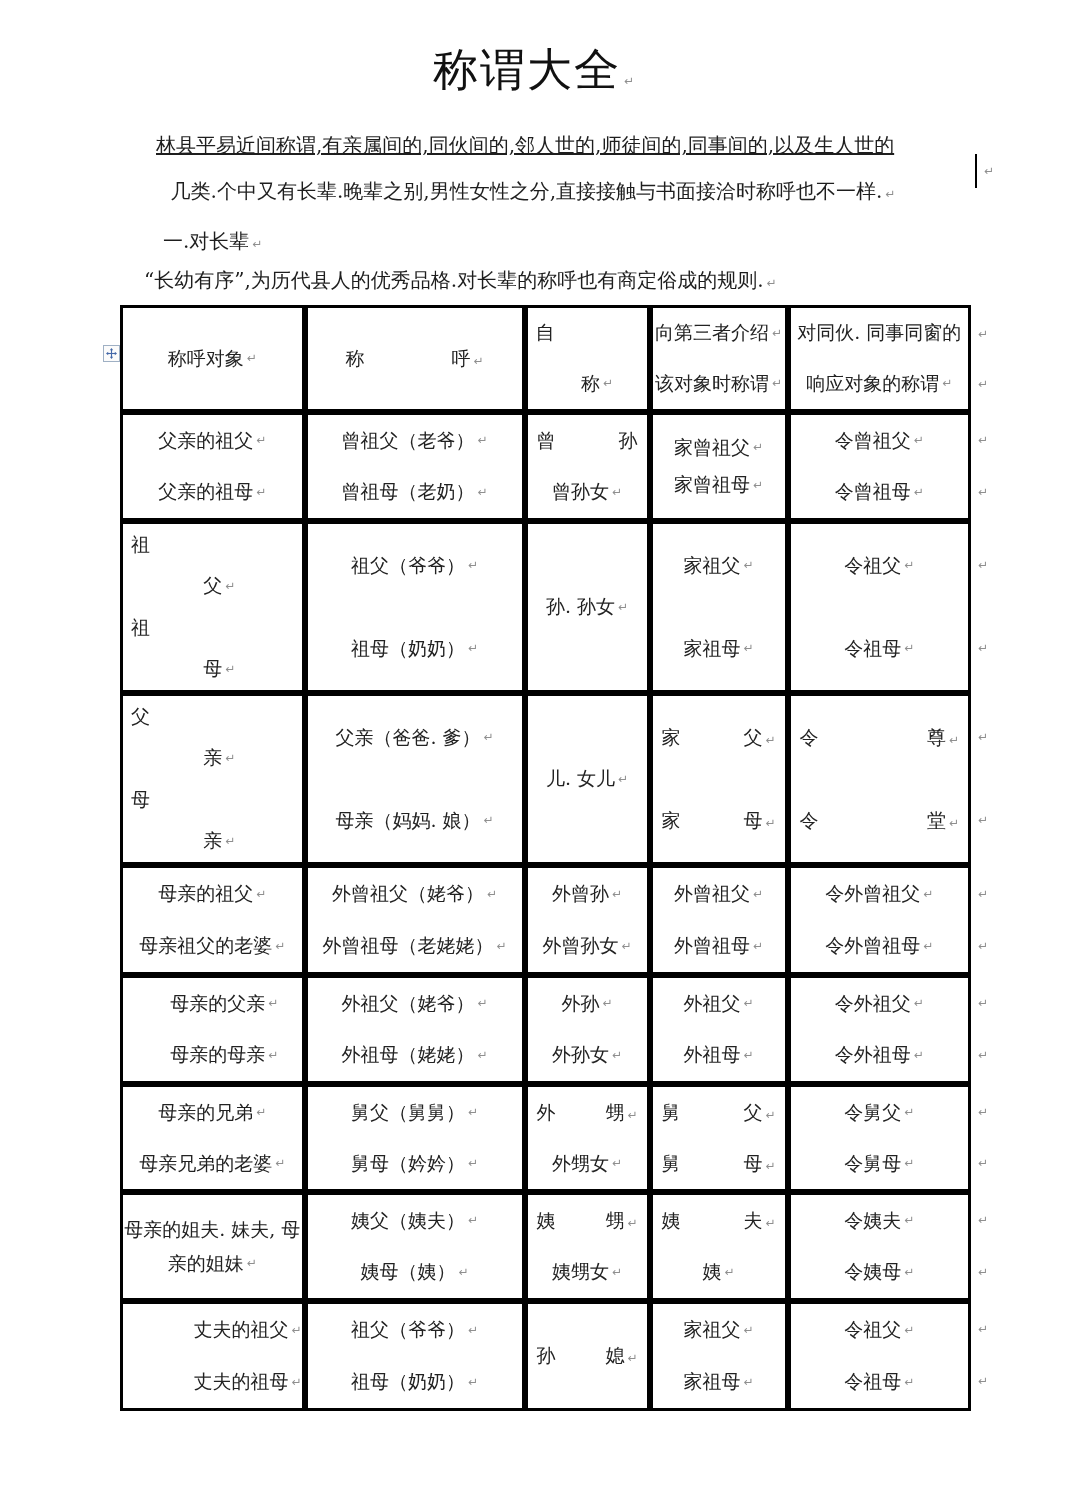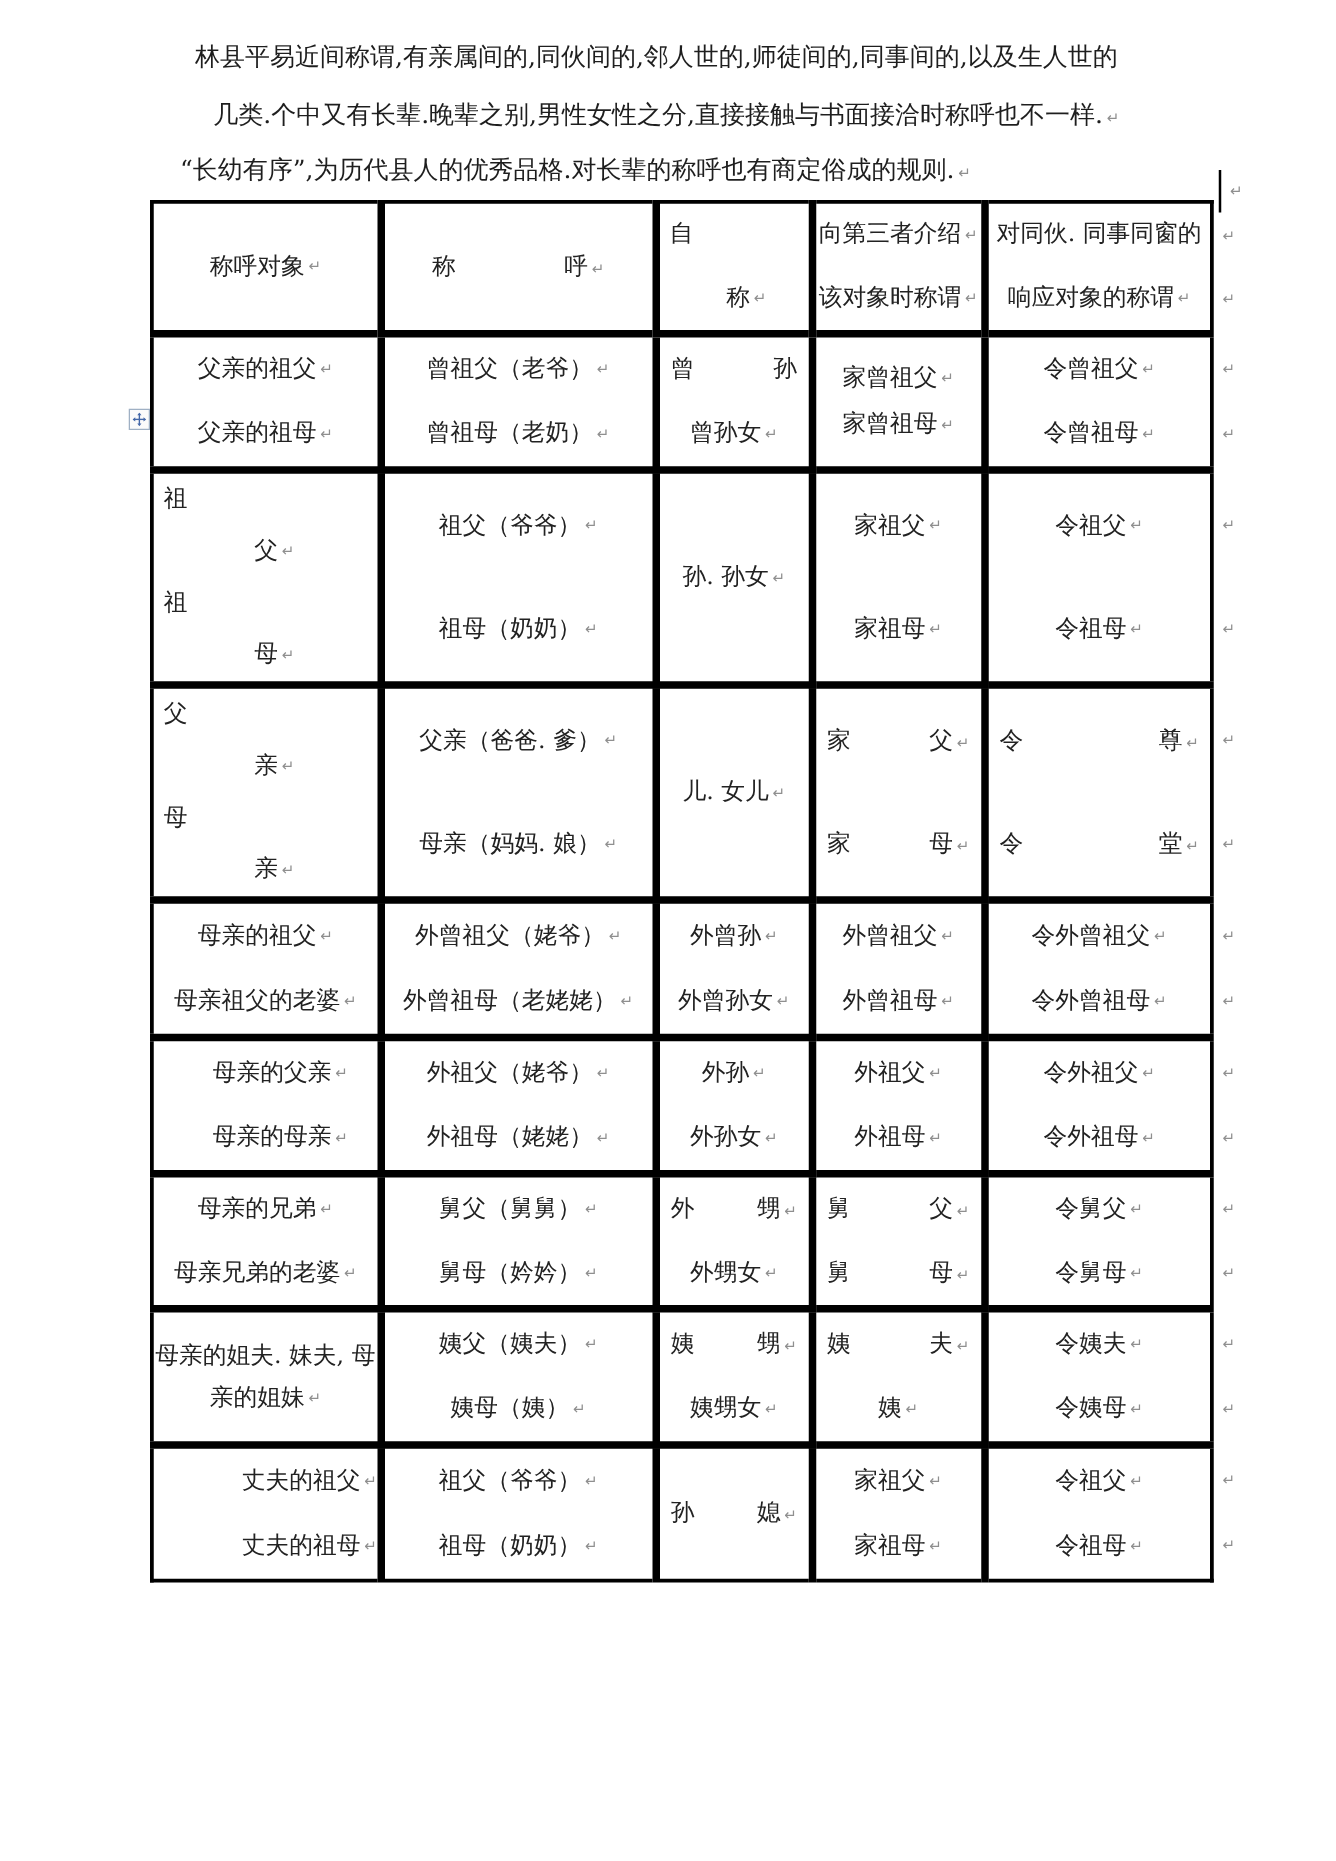--- a/index.html
+++ b/index.html
@@ -3,21 +3,21 @@
 <meta charset="utf-8">
 <style>
   html,body{margin:0;padding:0;background:#ffffff;}
   body{width:1069px;height:1489px;position:relative;overflow:hidden;
        font-family:"DejaVu Serif","Liberation Serif",serif;color:#1e1e1e;}
   .page{position:relative;width:1069px;height:1489px;background:#fff;}
 
   .doc-title{margin:40px 0 0 0;text-align:center;font-size:45px;font-weight:400;
              letter-spacing:2px;color:#111;}
   .body-text{margin:22px 91px 0 88px;font-size:20px;line-height:46px;}
-  .intro-line1{text-indent:68px;}
+  .intro-line1{text-indent:68px;text-decoration:underline;}
   .intro-line2{text-indent:0;text-align:center;}
   .para{margin:0;line-height:36px;}
   .heading-elders{margin-top:6px;text-indent:75px;}
   .elders-note{text-indent:56px;}
   .table-caption{text-indent:58px;}
 
   
   .pm{font-family:"DejaVu Sans","Liberation Sans",sans-serif;font-size:12px;
       color:#8f8f8f;margin-left:3px;vertical-align:baseline;flex:none;}
 
@@ -48,24 +48,26 @@
   tr.hdr .a-s{padding:0 38px;}
   .a-l{justify-content:flex-start;padding-left:8px;}
   .a-i{justify-content:flex-start;padding-left:45%;}
   .gutter .line{justify-content:flex-start;padding-left:4px;}
 </style>
 </head>
 <body>
 
 <div class="page">
 
+  <p class="doc-title"><span>称谓大全</span><span class="pm">↵</span></p>
 
   <div class="body-text">
     <div class="intro-line1">林县平易近间称谓,有亲属间的,同伙间的,邻人世的,师徒间的,同事间的,以及生人世的</div>
     <div class="intro-line2"><span>几类.个中又有长辈.晚辈之别,男性女性之分,直接接触与书面接洽时称呼也不一样.</span><span class="pm">↵</span></div>
+    <p class="para heading-elders"><span>一.对长辈</span><span class="pm">↵</span></p>
     <p class="para elders-note"><span>“长幼有序”,为历代县人的优秀品格.对长辈的称呼也有商定俗成的规则.</span><span class="pm">↵</span></p>
   </div>
 
   <div class="move-handle">
     <svg width="11" height="11" viewBox="0 0 20 20">
       <g fill="#4468a8">
         <polygon points="10,0 13,4 7,4"></polygon>
         <polygon points="10,20 13,16 7,16"></polygon>
         <polygon points="0,10 4,7 4,13"></polygon>
         <polygon points="20,10 16,7 16,13"></polygon>

